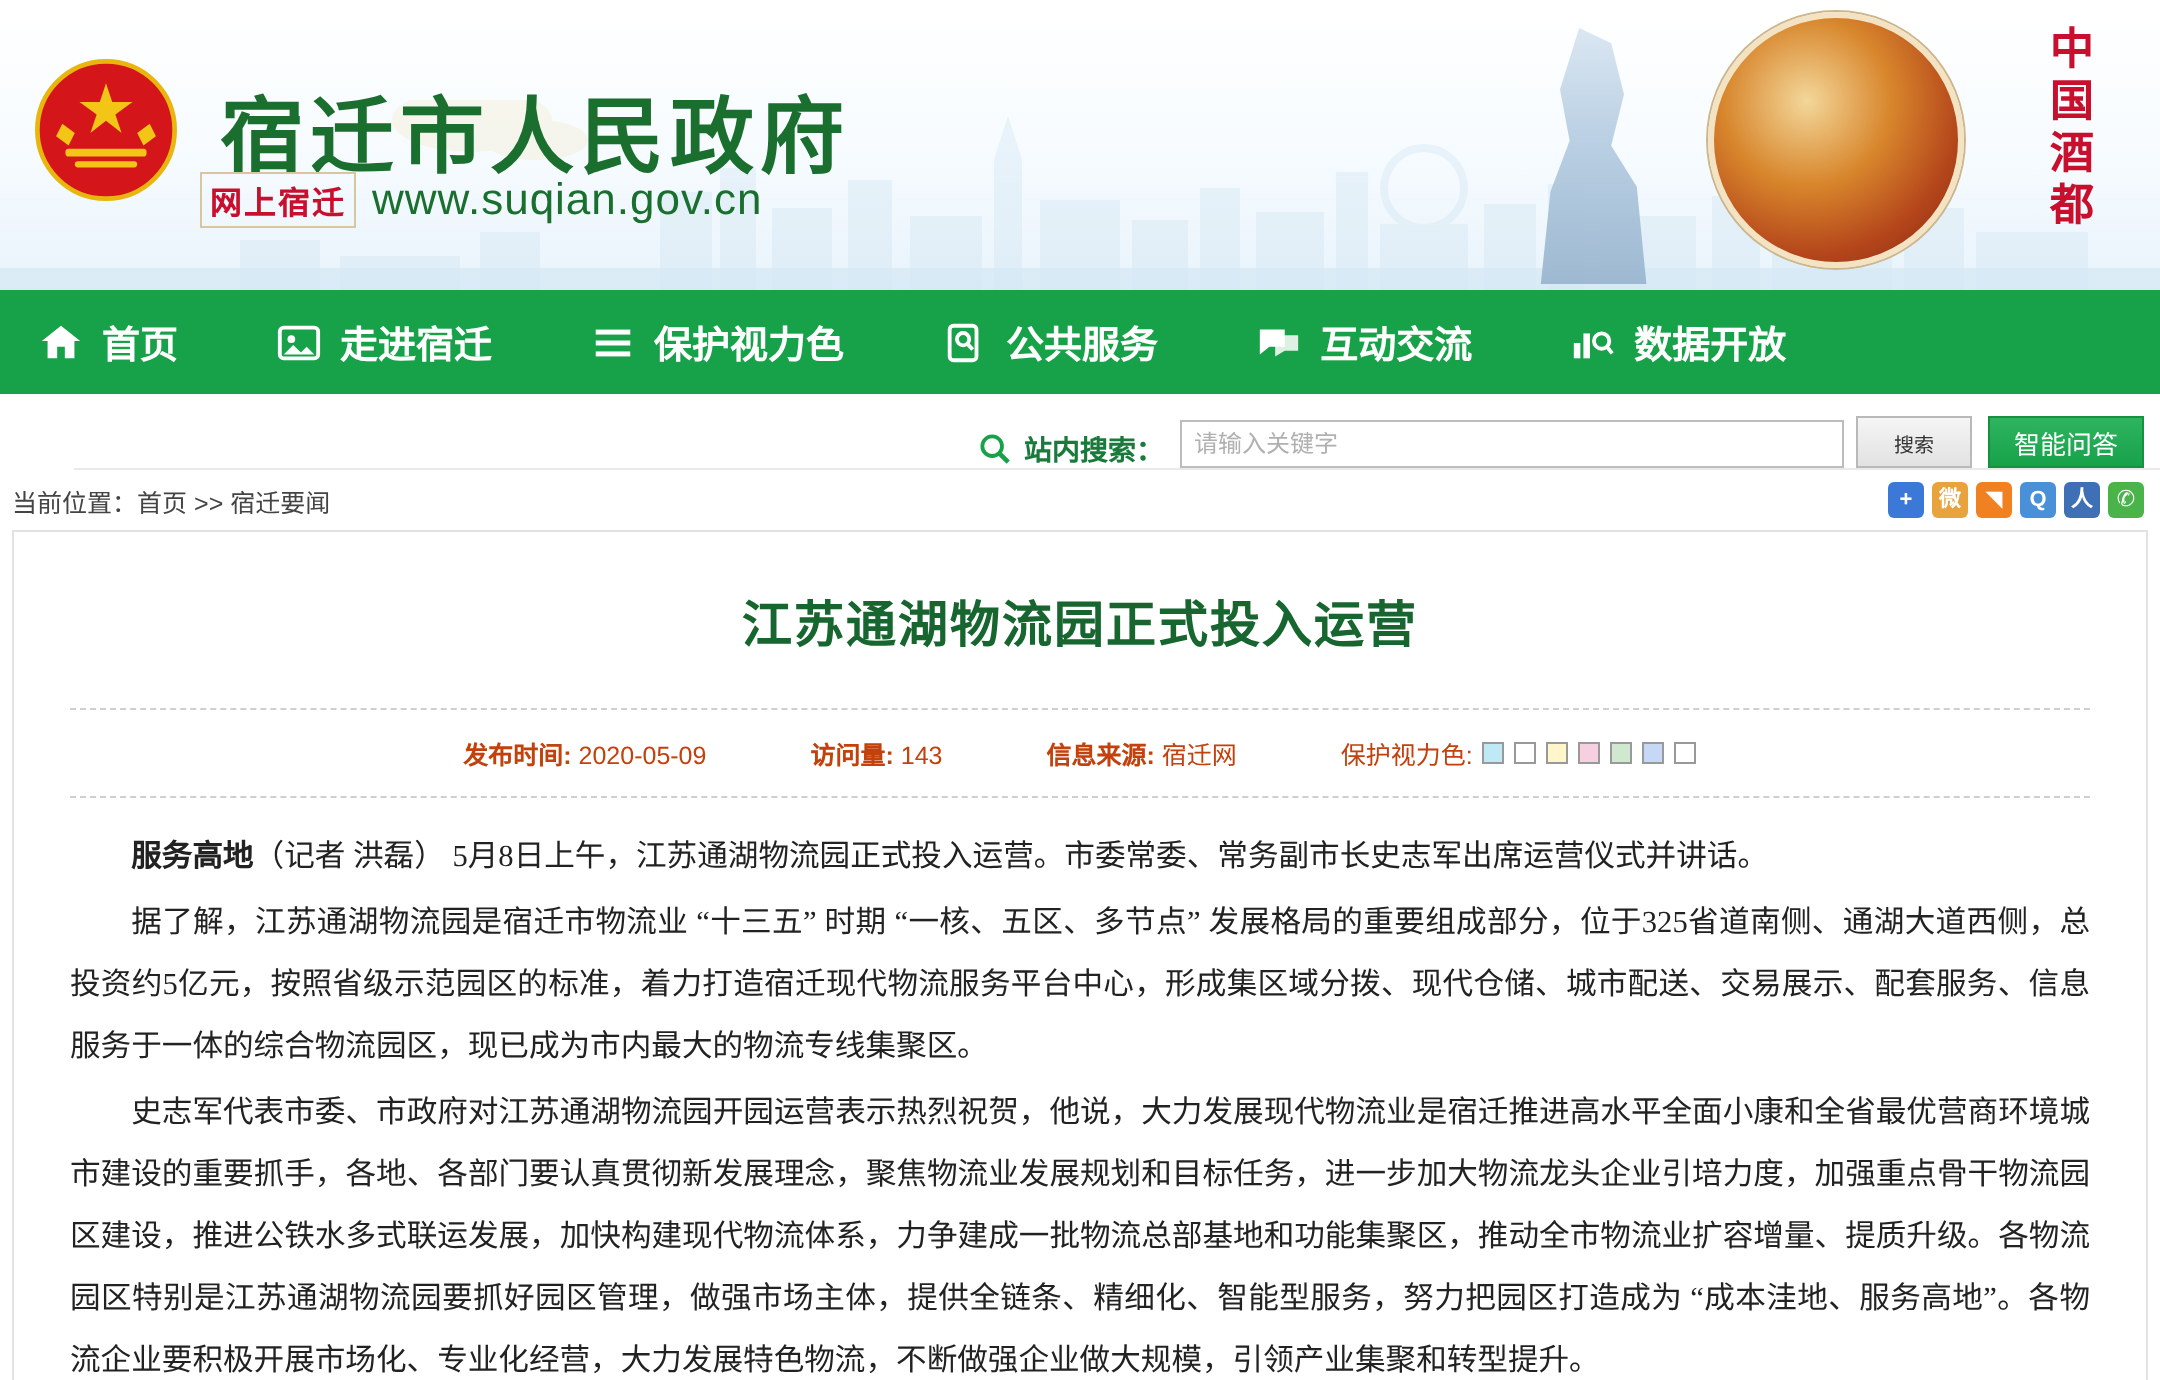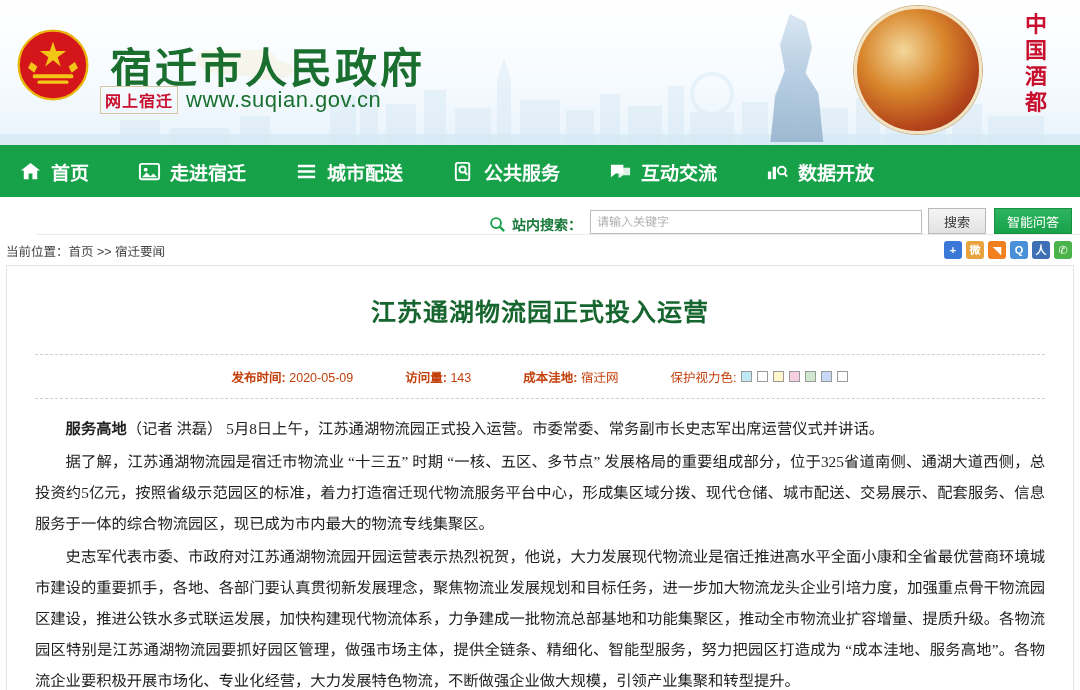--- a/index.html
+++ b/index.html
@@ -157,21 +157,21 @@
     outline: none;
     background: #fff;
   }
   .search-input::placeholder { color: #b0b0b0; }
   .search-btn {
     height: 26px;
     min-width: 58px;
     margin-left: 6px;
     background: linear-gradient(to bottom, #f5f5f5, #e2e2e2);
     border: 1px solid #b9b9b9;
-    font-size: 13px;
+    font-size: 10px;
     color: #333;
     cursor: pointer;
   }
   .ask-btn {
     height: 26px;
     min-width: 78px;
     margin-left: 8px;
     background: linear-gradient(to bottom, #2fb45f, #17a24a);
     border: 1px solid #15913f;
     color: #fff;
@@ -346,21 +346,21 @@
   </div>
 
   <div class="nav-item">
     <span class="nico">
       <svg viewBox="0 0 24 24" width="23" height="23" fill="#fff">
           <rect x="3" y="5" width="18" height="2.6"></rect>
           <rect x="3" y="10.7" width="18" height="2.6"></rect>
           <rect x="3" y="16.4" width="18" height="2.6"></rect>
         </svg>
     </span>
-    <span>城市配送</span>
+    <span>保护视力色</span>
   </div>
 
   <div class="nav-item">
     <span class="nico">
       <svg viewBox="0 0 24 24" width="23" height="23">
           <rect x="4" y="3" width="14" height="18" rx="2" fill="none" stroke="#fff" stroke-width="2"></rect>
           <circle cx="11" cy="10" r="3.2" fill="none" stroke="#fff" stroke-width="2"></circle>
           <line x1="13.4" y1="12.6" x2="16" y2="15.4" stroke="#fff" stroke-width="2"></line>
         </svg>
     </span>
@@ -427,21 +427,21 @@
   <div class="meta">
     <div>
       <b>发布时间:</b>
       <span>2020-05-09</span>
     </div>
     <div>
       <b>访问量:</b>
       <span>143</span>
     </div>
     <div>
-      <b>成本洼地:</b>
+      <b>信息来源:</b>
       <span>宿迁网</span>
     </div>
     <div class="eye-row">
       <span>保护视力色:</span>
       <span class="swatch" style="background:#bfe9f5"></span>
       <span class="swatch" style="background:#ffffff"></span>
       <span class="swatch" style="background:#fff6c9"></span>
       <span class="swatch" style="background:#f6cfe0"></span>
       <span class="swatch" style="background:#cfe8cf"></span>
       <span class="swatch" style="background:#c6d8f5"></span>

